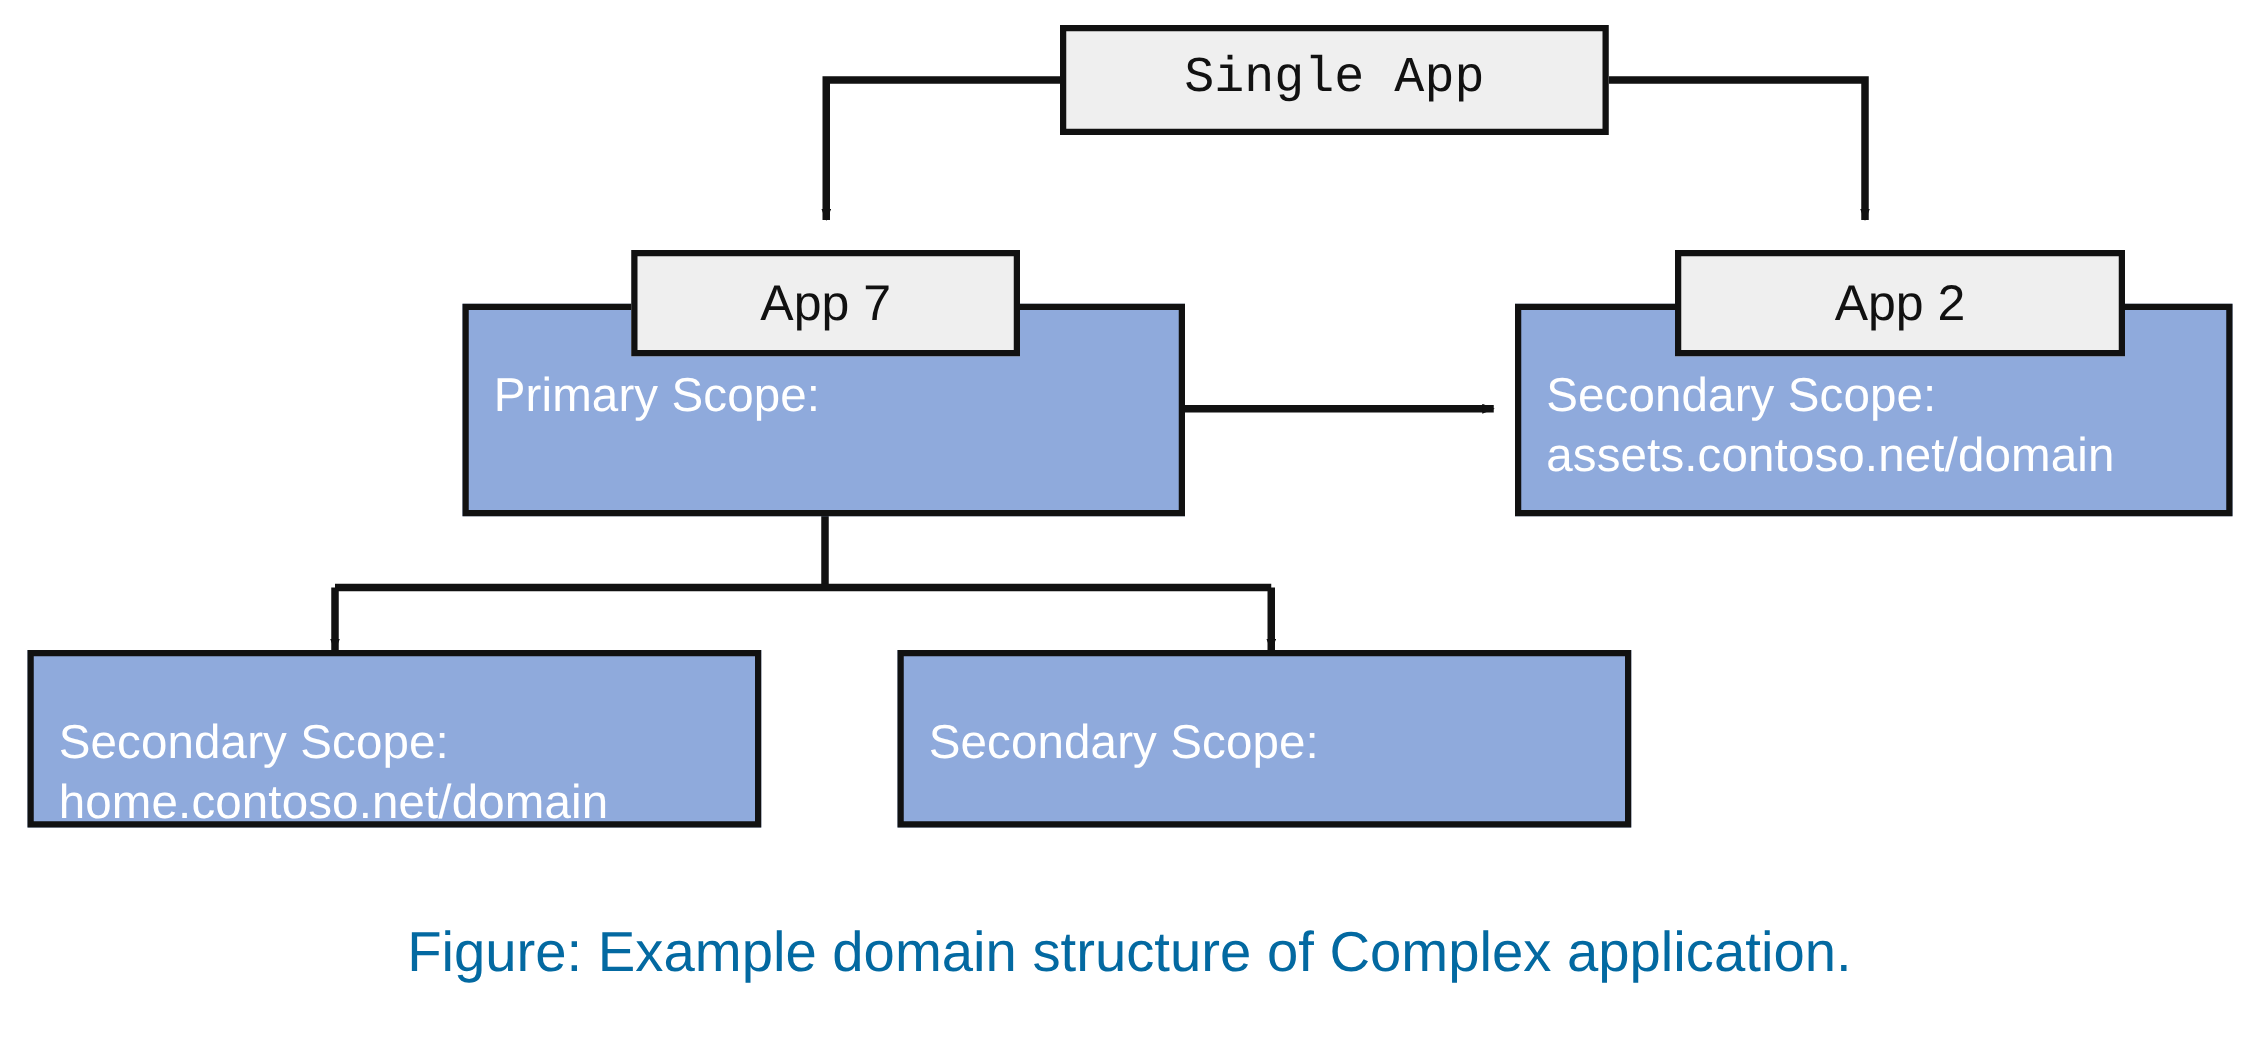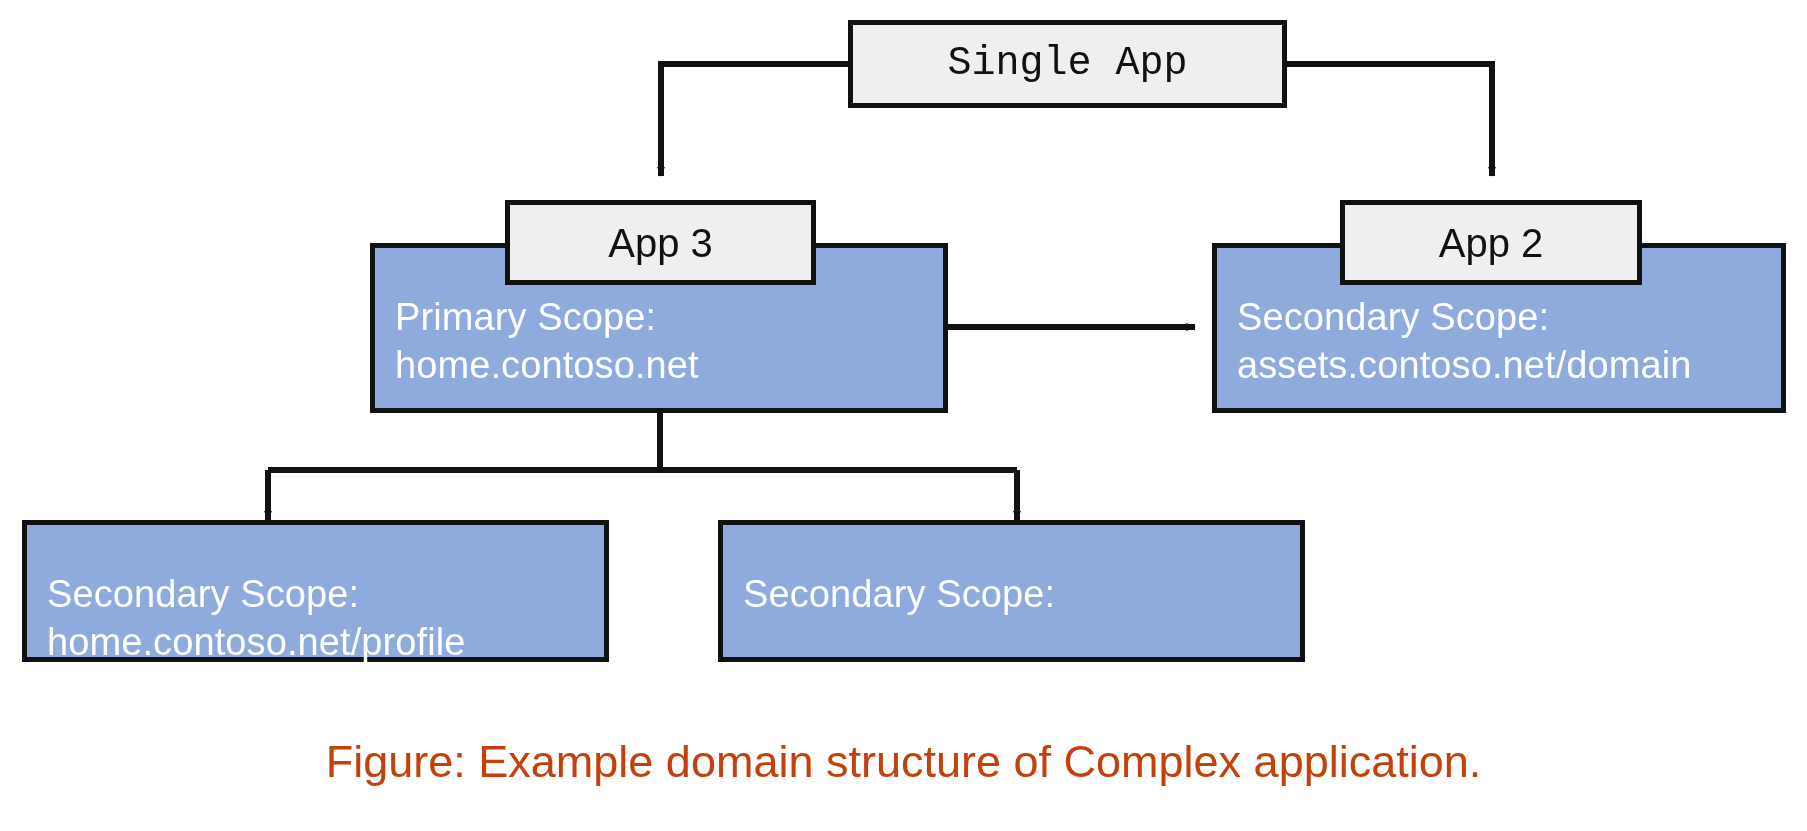--- a/index.html
+++ b/index.html
@@ -53,21 +53,21 @@
     line-height: 1;
     white-space: nowrap;
   }
   #caption {
     position: absolute;
     left: 0;
     top: 736px;
     width: 1807px;
     text-align: center;
     font-size: 45px;
-    color: #c2410c;
+    color: #0369a1;
     white-space: nowrap;
   }
 </style>
 </head>
 <body>
 
 <div id="figure">
 
   <svg class="svg-layer" viewBox="0 0 1807 831" xmlns="http://www.w3.org/2000/svg">
     <defs>
@@ -91,44 +91,43 @@
     <g>
       <path d="M660,412 L660,470" fill="none" stroke="#111111" stroke-width="6"></path>
       <path d="M268,470 L1017,470" fill="none" stroke="#111111" stroke-width="6"></path>
       <path d="M268,470 L268,520" fill="none" stroke="#111111" stroke-width="6" marker-end="url(#arrowhead)"></path>
       <path d="M1017,470 L1017,520" fill="none" stroke="#111111" stroke-width="6" marker-end="url(#arrowhead)"></path>
     </g>
   </svg>
 
   <div class="node scope" style="left:370px; top:243px; width:578px; height:170px;">
     <span class="scope-line">Primary Scope:</span>
-    <span class="scope-line">home.contoso.net</span>
   </div>
 
   <div class="node scope" style="left:1212px; top:243px; width:574px; height:170px;">
     <span class="scope-line">Secondary Scope:</span>
     <span class="scope-line">assets.contoso.net/domain</span>
   </div>
 
   <div class="node scope" style="left:22px; top:520px; width:587px; height:142px;">
     <span class="scope-line">Secondary Scope:</span>
-    <span class="scope-line">home.contoso.net/profile</span>
+    <span class="scope-line">home.contoso.net/domain</span>
   </div>
 
   <div class="node scope" style="left:718px; top:520px; width:587px; height:142px;">
     <span class="scope-line">Secondary Scope:</span>
   </div>
 
   <div class="node app" style="left:848px; top:20px; width:439px; height:88px;font-family:Liberation Mono, monospace;">
     <span class="app-label">Single App</span>
   </div>
 
   <div class="node app" style="left:505px; top:200px; width:311px; height:85px;">
-    <span class="app-label">App 3</span>
+    <span class="app-label">App 7</span>
   </div>
 
-  <div class="node app" style="left:1340px; top:200px; width:302px; height:85px;">
+  <div class="node app" style="left:1340px; top:200px; width:360px; height:85px;">
     <span class="app-label">App 2</span>
   </div>
 
   <div id="caption">Figure: Example domain structure of Complex application.</div>
 
 </div>
 
 </body></html>

